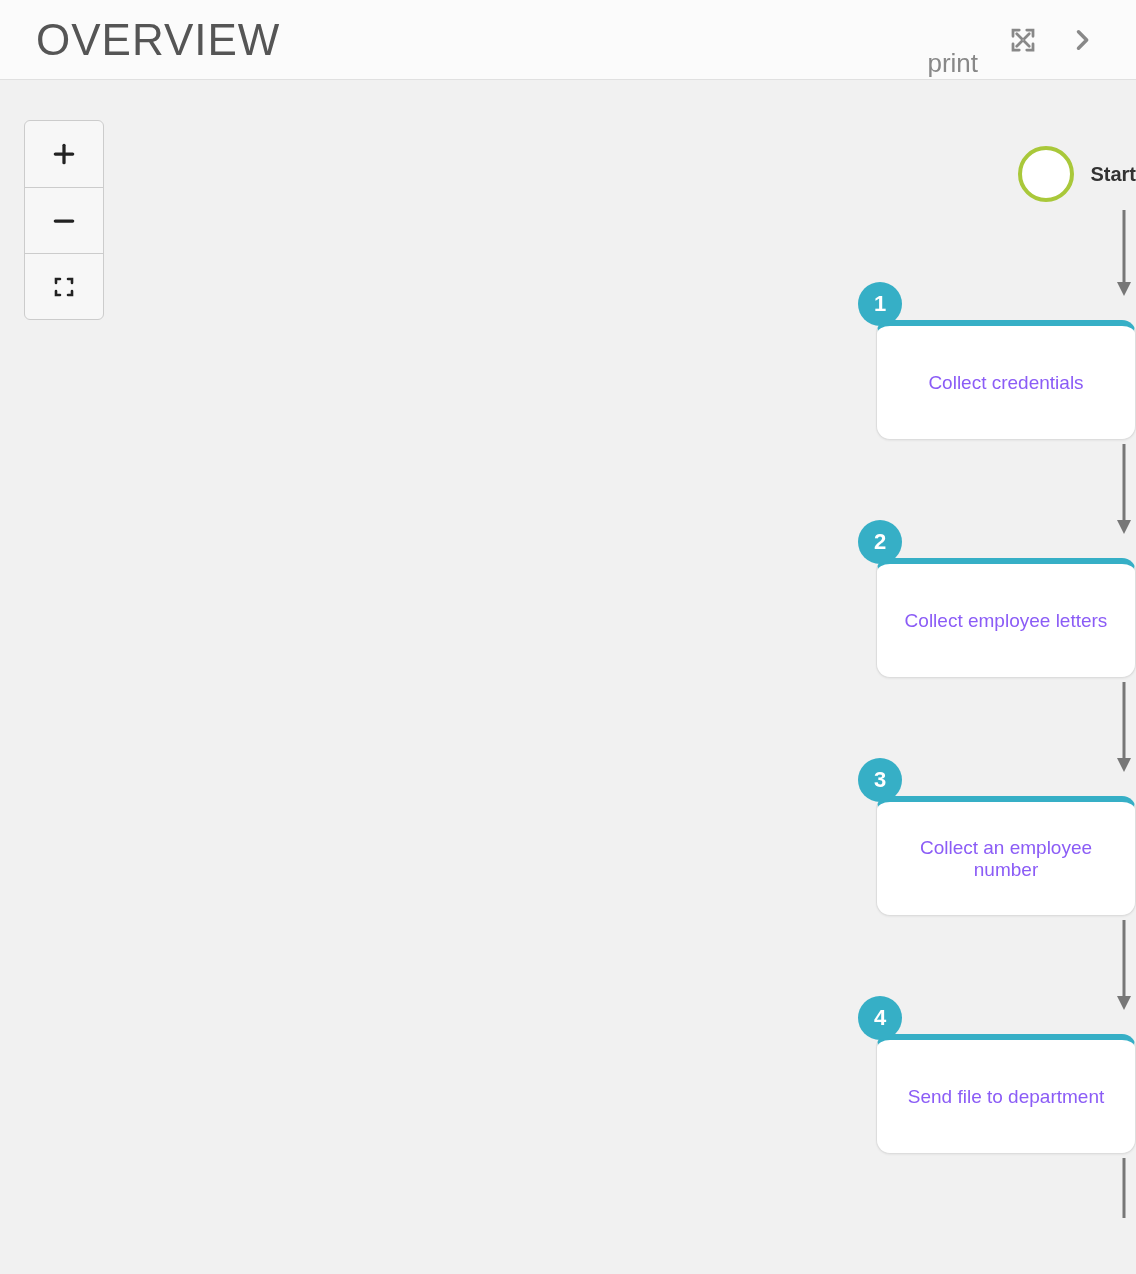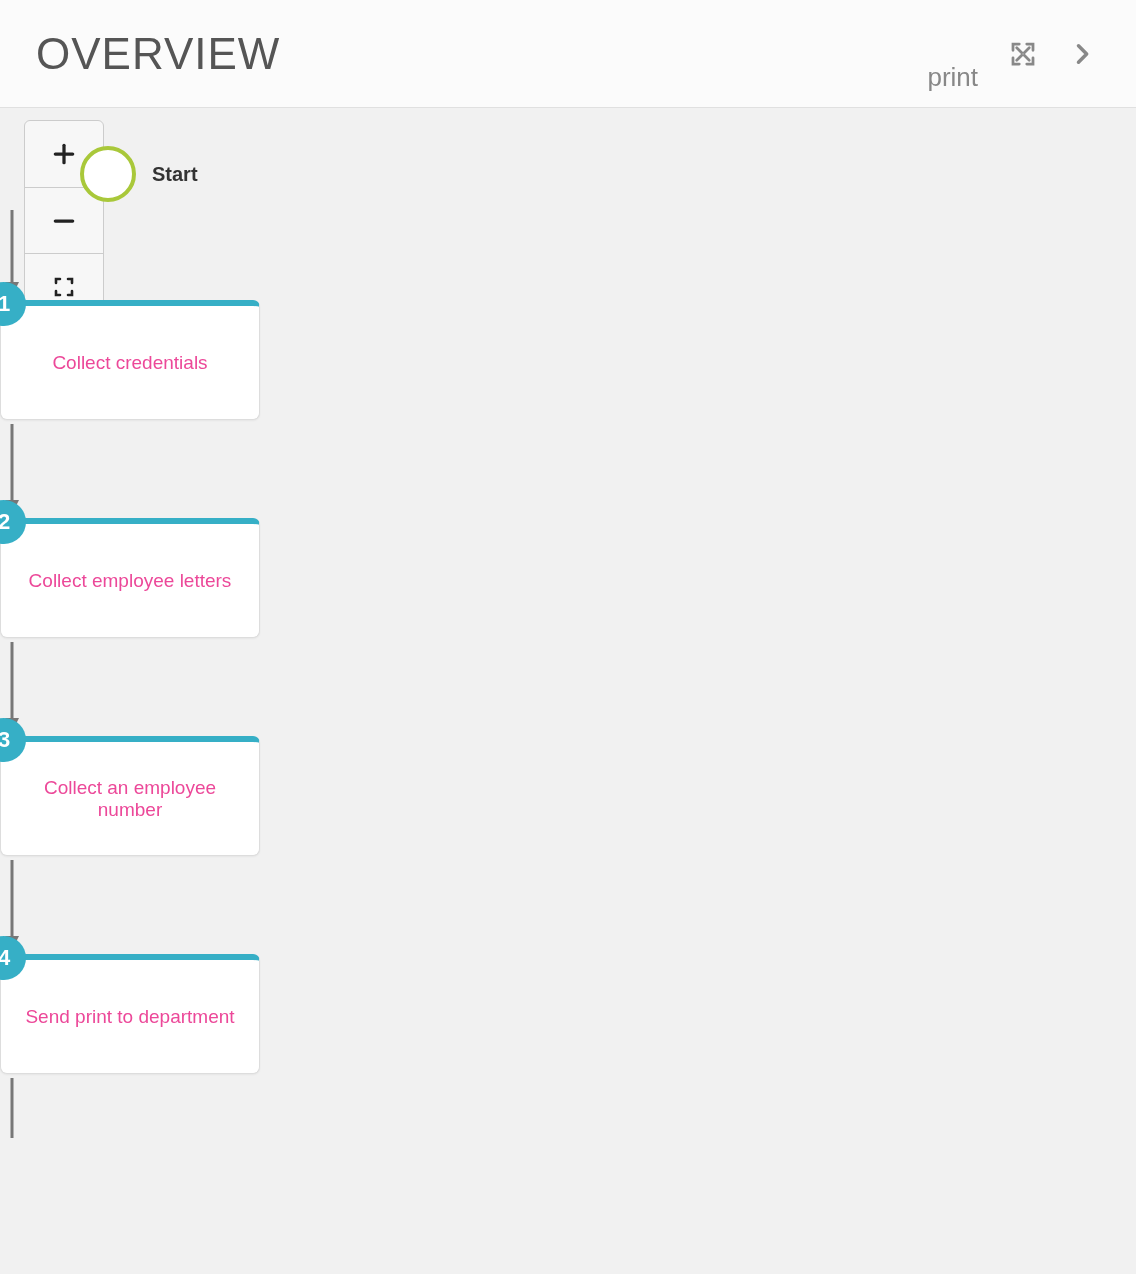--- a/index.html
+++ b/index.html
@@ -12,21 +12,21 @@
     height: 1274px;
     overflow: hidden;
     position: relative;
   }
 
   
   .header {
     display: flex;
     align-items: center;
     justify-content: space-between;
-    height: 108px;
+    height: 80px;
     background: #fbfbfb;
     border-bottom: 1px solid #e0e0e0;
     padding: 0 40px 0 36px;
   }
   .header h1 {
     margin: 0;
     font-size: 44px;
     font-weight: 300;
     letter-spacing: 1px;
     color: #555;
@@ -74,21 +74,21 @@
   .zoom-toolbar .zbtn + .zbtn { border-top: 1px solid #ccc; }
   .zoom-toolbar svg { stroke: #222; }
 
   
   .canvas {
     position: absolute;
     top: 92px;
     left: 0; right: 0; bottom: 0;
     display: flex;
     flex-direction: column;
-    align-items: flex-start;
+    align-items: flex-end;
     padding-top: 54px;
   }
 
   .start-row {
     display: flex;
     align-items: center;
     gap: 16px;
     margin-left: 80px;
     margin-bottom: 8px;
   }
@@ -128,30 +128,31 @@
     align-items: center;
     justify-content: center;
     font-size: 22px;
     font-weight: 700;
     z-index: 2;
   }
   .step .card {
     background: #fff;
     border: 1px solid #ddd;
     border-top: 6px solid #36afc6;
-    border-radius: 7px;
+    border-radius: 14px;
     min-height: 120px;
     display: flex;
     align-items: center;
     justify-content: center;
     padding: 10px 20px;
     text-align: center;
     font-size: 19px;
-    color: #ec4899;
+    color: #8b5cf6;
     box-shadow: 0 1px 2px rgba(0,0,0,0.05);
+    margin-top: 20px;
   }
 </style>
 </head>
 <body>
 
 <div class="header">
   <h1>OVERVIEW</h1>
   <div class="header-actions">
     <span class="print-link">print</span>
     <span class="icon-btn">
@@ -248,21 +249,21 @@
   <div class="arrow">
     <svg width="24" height="90" viewBox="0 0 24 90">
       <line x1="12" y1="0" x2="12" y2="76" stroke="#777" stroke-width="3"></line>
       <polygon points="12,90 5,76 19,76" fill="#777"></polygon>
     </svg>
   </div>
 
   <div class="step">
     <div class="badge">4</div>
     <div class="card">
-      <span>Send print to department</span>
+      <span>Send file to department</span>
     </div>
   </div>
 
   <div class="arrow">
     <svg width="24" height="60" viewBox="0 0 24 60">
       <line x1="12" y1="0" x2="12" y2="60" stroke="#777" stroke-width="3"></line>
     </svg>
   </div>
 
 </div>

